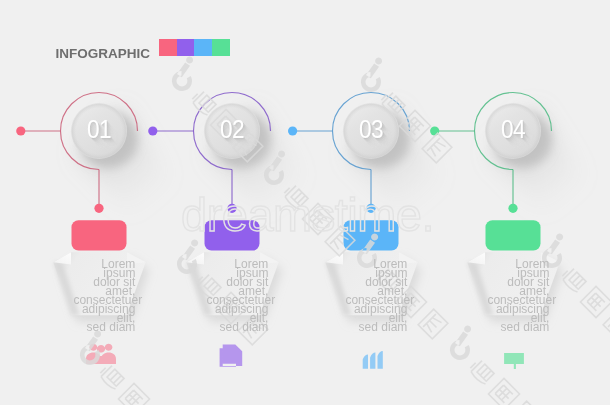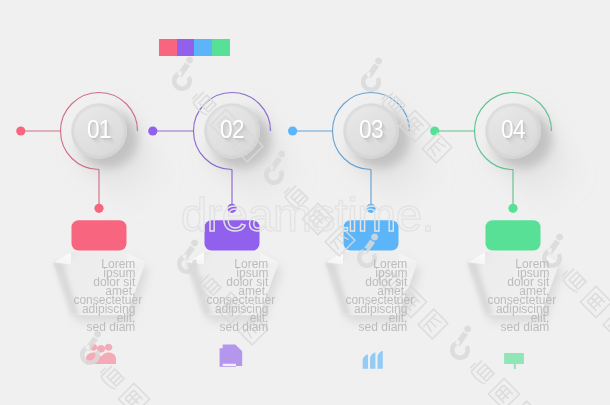--- a/index.html
+++ b/index.html
@@ -259,20 +259,23 @@
             <path d="M -11,-11 h 22 v 22 h -22 Z M -6,-6.5 h 12 M -6,-2 h 12 M -6,2.5 h 12 M -6,-6.5 v 13 M 6,-6.5 v 13 M 0,-6.5 v 13" fill="none" stroke="#d9d9d9" stroke-opacity="0.85" stroke-width="1.6"></path>
           </g>
           <g transform="translate(66,66) rotate(-45)">
             <path d="M -11,-10 h 22 v 20 h -22 Z M -4,-5 L -7,5 M 4,-5 L 7,5 M 0,-5 v 10 M -9,-5 h 18" fill="none" stroke="#d9d9d9" stroke-opacity="0.85" stroke-width="1.6"></path>
           </g>
         </g>
         <text x="181" y="231" font-family="&quot;Liberation Sans&quot;,sans-serif" font-size="47px" font-weight="400" fill="none" stroke="#e3e3e3" stroke-width="1.4" letter-spacing="-0.5">dreamstime.</text>
       </g>
   </svg>
 
+  <div class="abs" style="left:55.6px;top:46.3px;">
+    <div class="hd2">INFOGRAPHIC</div>
+  </div>
 
   <div class="abs" style="left:159px;top:39px;width:70.5px;height:17.4px;display:flex;">
     <div style="flex:1;background:#f8657f;"></div>
     <div style="flex:1;background:#9160ec;"></div>
     <div style="flex:1;background:#5bb5f8;"></div>
     <div style="flex:1;background:#57e096;"></div>
   </div>
 
   <div id="texts">
       <div class="abs" style="left: 73.4px; top: 259.5px; width: 62px;">

